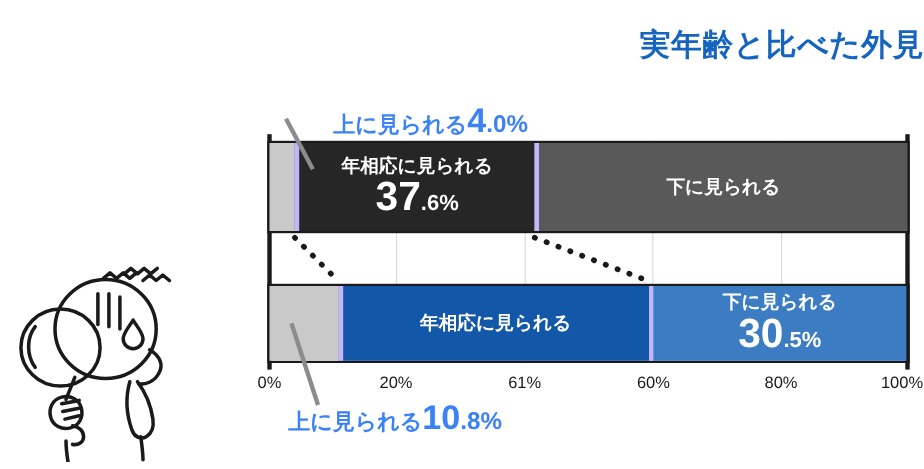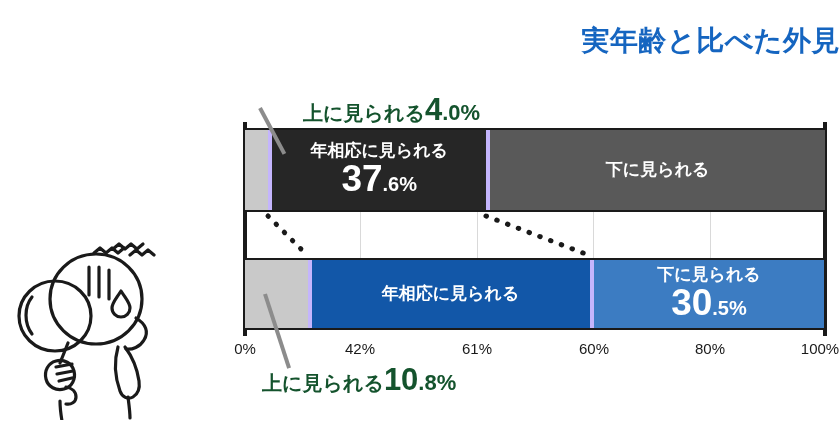--- a/index.html
+++ b/index.html
@@ -120,21 +120,21 @@
     font-size: 15px;
     color: #1a1a1a;
     transform: translateX(-50%);
     white-space: nowrap;
   }
 
   
   .callout {
     position: absolute;
     white-space: nowrap;
-    color: #14532d;
+    color: #3b82f6;
     font-weight: bold;
   }
   .callout .c-text { font-size: 20px; }
   .callout .c-big  { font-size: 31px; }
   .callout .c-small{ font-size: 22px; }
   #callout-top    { left: 303px; top: 92px; }
   #callout-bottom { left: 262px; top: 362px; }
 
   .leader {
     position: absolute;
@@ -234,21 +234,21 @@
 
 <svg id="connectors" viewBox="0 0 840 426" xmlns="http://www.w3.org/2000/svg">
 
   <line x1="268" y1="216" x2="307" y2="255" stroke="#1a1a1a" stroke-width="5" stroke-linecap="round" stroke-dasharray="0.5 11"></line>
 
   <line x1="486" y1="216" x2="591" y2="256" stroke="#1a1a1a" stroke-width="5" stroke-linecap="round" stroke-dasharray="0.5 11"></line>
 </svg>
 
 <div id="tick-labels">
   <span class="tick-label" style="left:245px">0%</span>
-  <span class="tick-label" style="left:360px">42%</span>
+  <span class="tick-label" style="left:360px">20%</span>
   <span class="tick-label" style="left:477px">61%</span>
   <span class="tick-label" style="left:594px">60%</span>
   <span class="tick-label" style="left:710px">80%</span>
   <span class="tick-label" style="left:820px">100%</span>
 </div>
 
 <div class="leader" id="leader-top"></div>
 <div class="callout" id="callout-top">
   <span class="c-text">上に見られる</span><span class="c-big">4</span><span class="c-small">.0%</span>
 </div>

